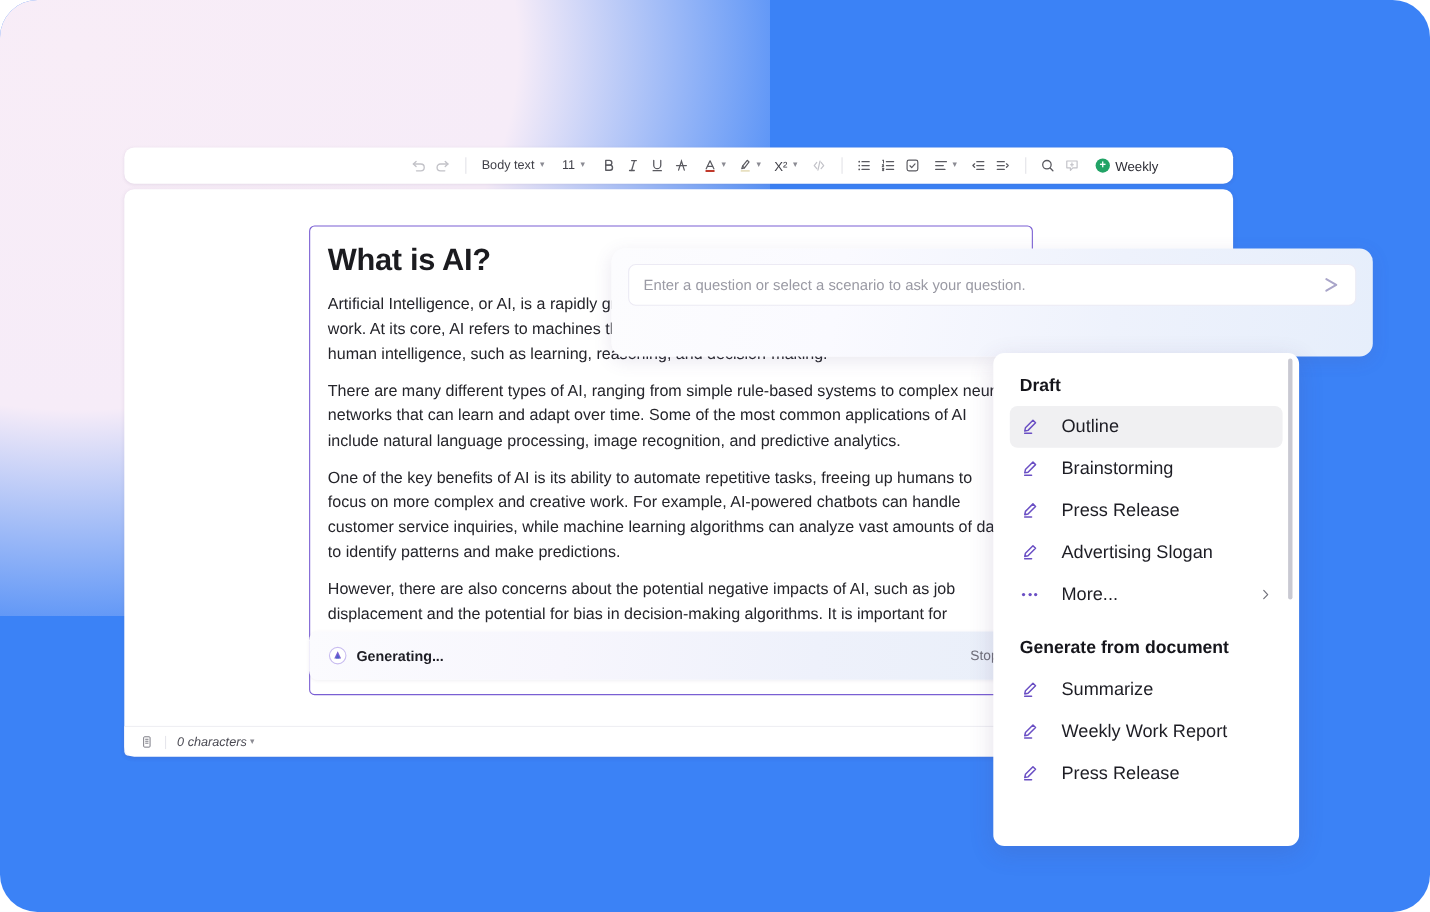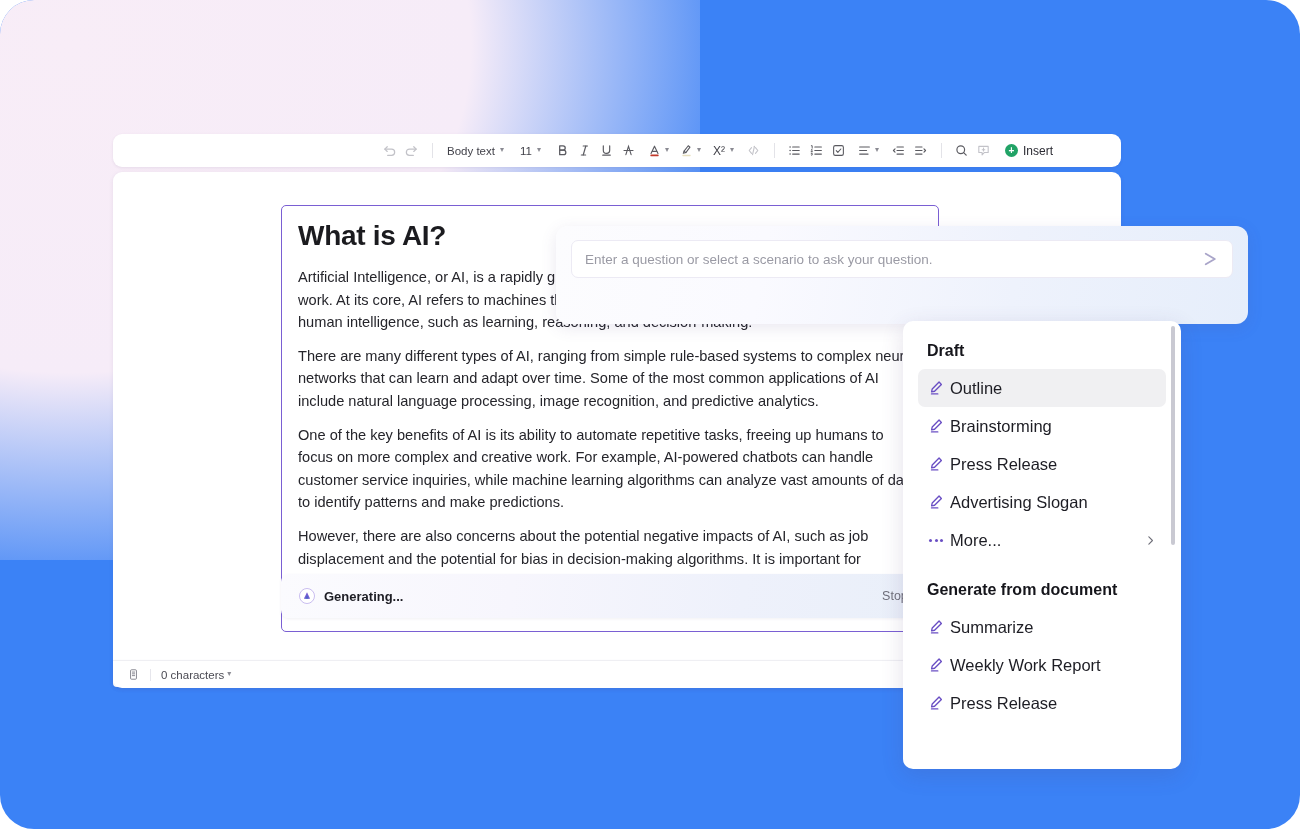--- a/index.html
+++ b/index.html
@@ -173,21 +173,21 @@
     background: #ffffff;
     border-top: 1px solid #efeff3;
     border-radius: 0 0 9px 9px;
     display: flex;
     align-items: center;
     padding: 0 14px;
     box-shadow: 0 2px 4px rgba(80,60,110,.07);
   }
   .sb-icon { color: #7a7a84; display: flex; align-items: center; }
   .sb-sep { width: 1px; height: 12px; background: #e6e6ec; margin: 0 10px; }
-  .sb-text { font-size: 11.5px; color: #4a4a53; }
+  .sb-text { font-size: 11.5px; color: #4a4a53; font-style: italic; }
   .sb-right { margin-left: auto; display: flex; align-items: center; gap: 4px; }
   .sb-view {
     width: 22px; height: 18px;
     display: flex; align-items: center; justify-content: center;
     border-radius: 3px;
   }
   .sb-view.active { background: #f0f0f4; }
 
   
   .ai-panel {
@@ -262,21 +262,21 @@
     padding: 0 24px;
     margin-bottom: 9px;
   }
   .menu-section-title.second { margin-top: 22px; }
   .menu-item {
     height: 38px;
     margin: 0 15px;
     border-radius: 7px;
     display: flex;
     align-items: center;
-    gap: 5px;
+    gap: 20px;
     padding: 16px 9px;
     cursor: default;
     text-align: right;
   }
   .menu-item.selected { background: #f0f0f2; }
   .menu-item-label {
     font-size: 16.5px;
     color: #1d1d24;
   }
   .pencil { width: 18px; height: 18px; flex: none; display: block; }
@@ -486,21 +486,21 @@
       <span class="tb-icon">
         <svg viewBox="0 0 16 16" fill="none" stroke="currentColor" stroke-width="1.15" stroke-linejoin="round">
           <path d="M3 3.6h10v6.6H8.8L6.5 12.6v-2.4H3z"></path>
             <path d="M8 5.4v3.2M6.6 7.2h2.8" stroke-linecap="round"></path>
         </svg>
       </span>
     </div>
 
     <div class="insert-btn">
       <span class="insert-dot">+</span>
-      <span>Insert</span>
+      <span>Weekly</span>
     </div>
   </div>
 
   <div class="doc-page">
 
     <div class="doc-body">
       <div class="doc-title">What is AI?</div>
       <p class="doc-p">Artificial Intelligence, or AI, is a rapidly growing field that is transforming the way we live and work. At its core, AI refers to machines that can perform tasks that would normally require human intelligence, such as learning, reasoning, and decision-making.</p>
       <p class="doc-p">There are many different types of AI, ranging from simple rule-based systems to complex neural networks that can learn and adapt over time. Some of the most common applications of AI include natural language processing, image recognition, and predictive analytics.</p>
       <p class="doc-p">One of the key benefits of AI is its ability to automate repetitive tasks, freeing up humans to focus on more complex and creative work. For example, AI-powered chatbots can handle customer service inquiries, while machine learning algorithms can analyze vast amounts of data to identify patterns and make predictions.</p>

